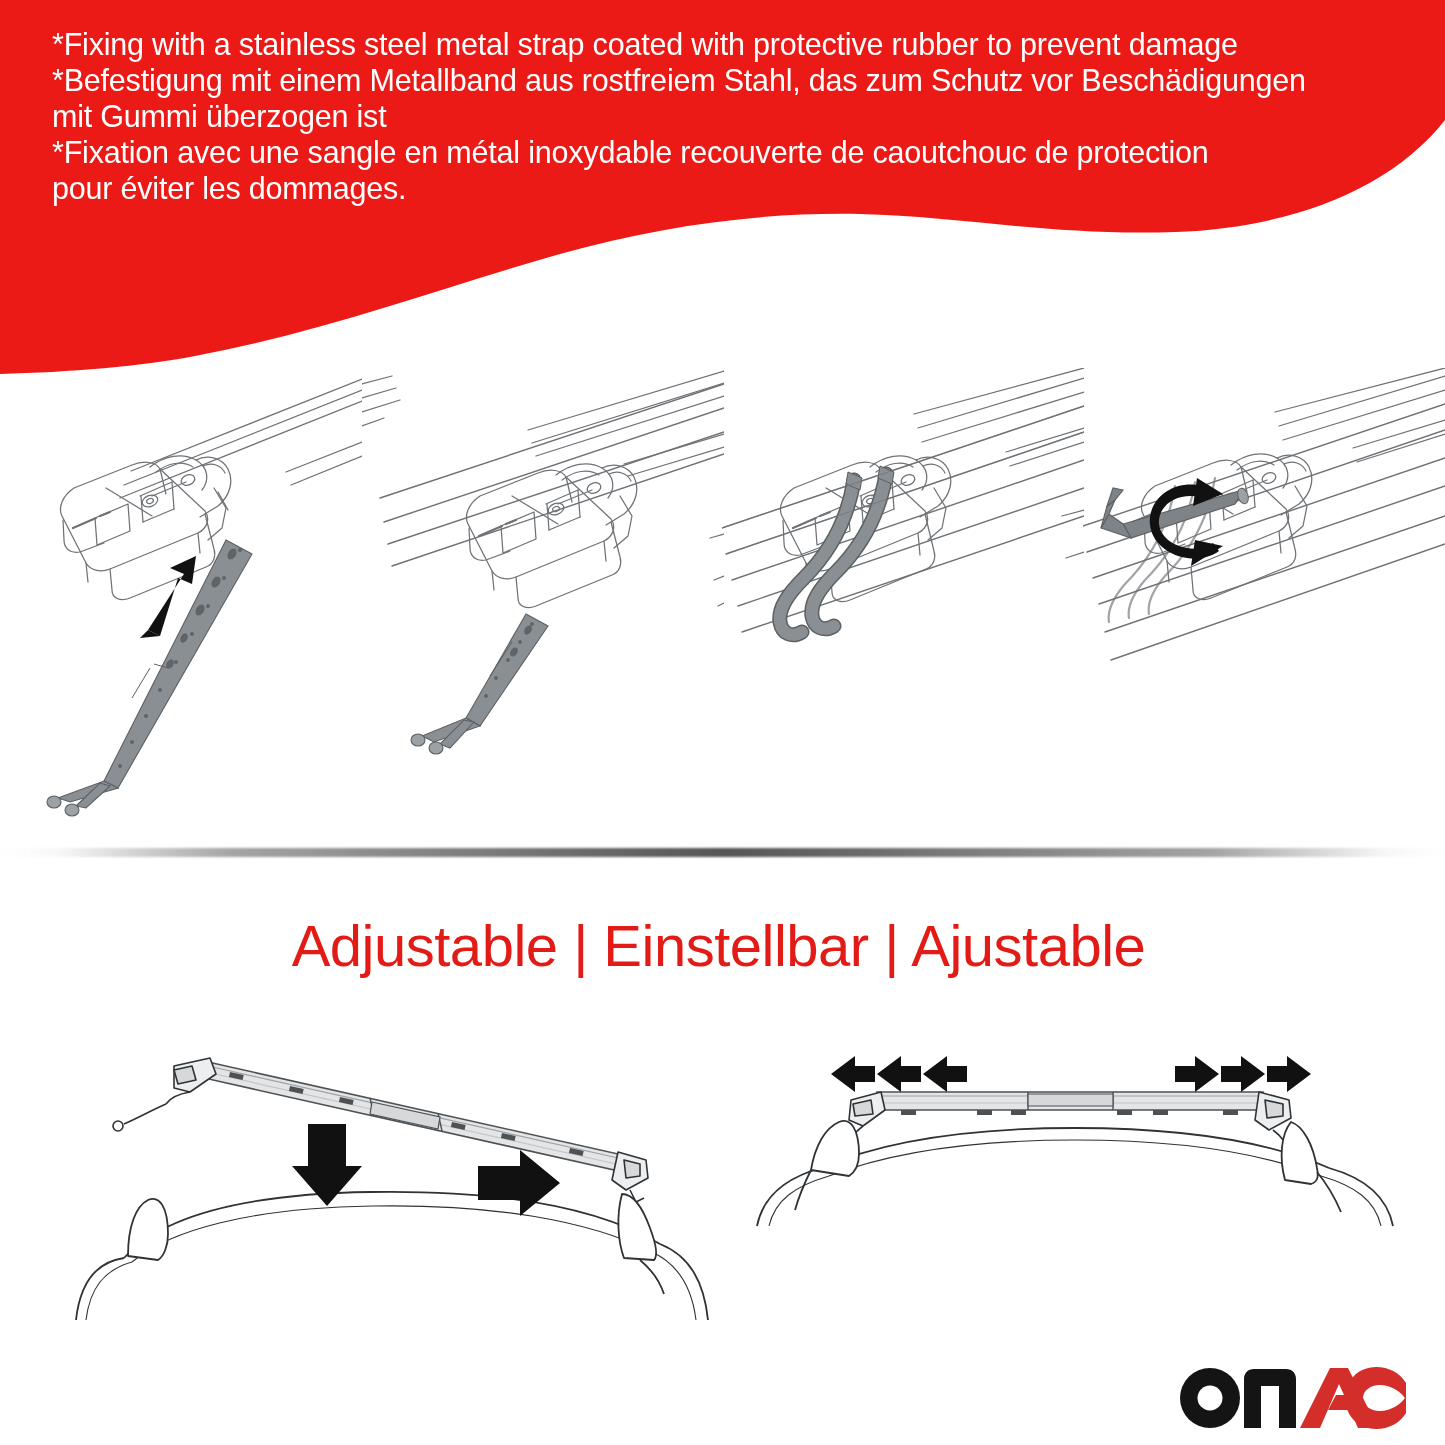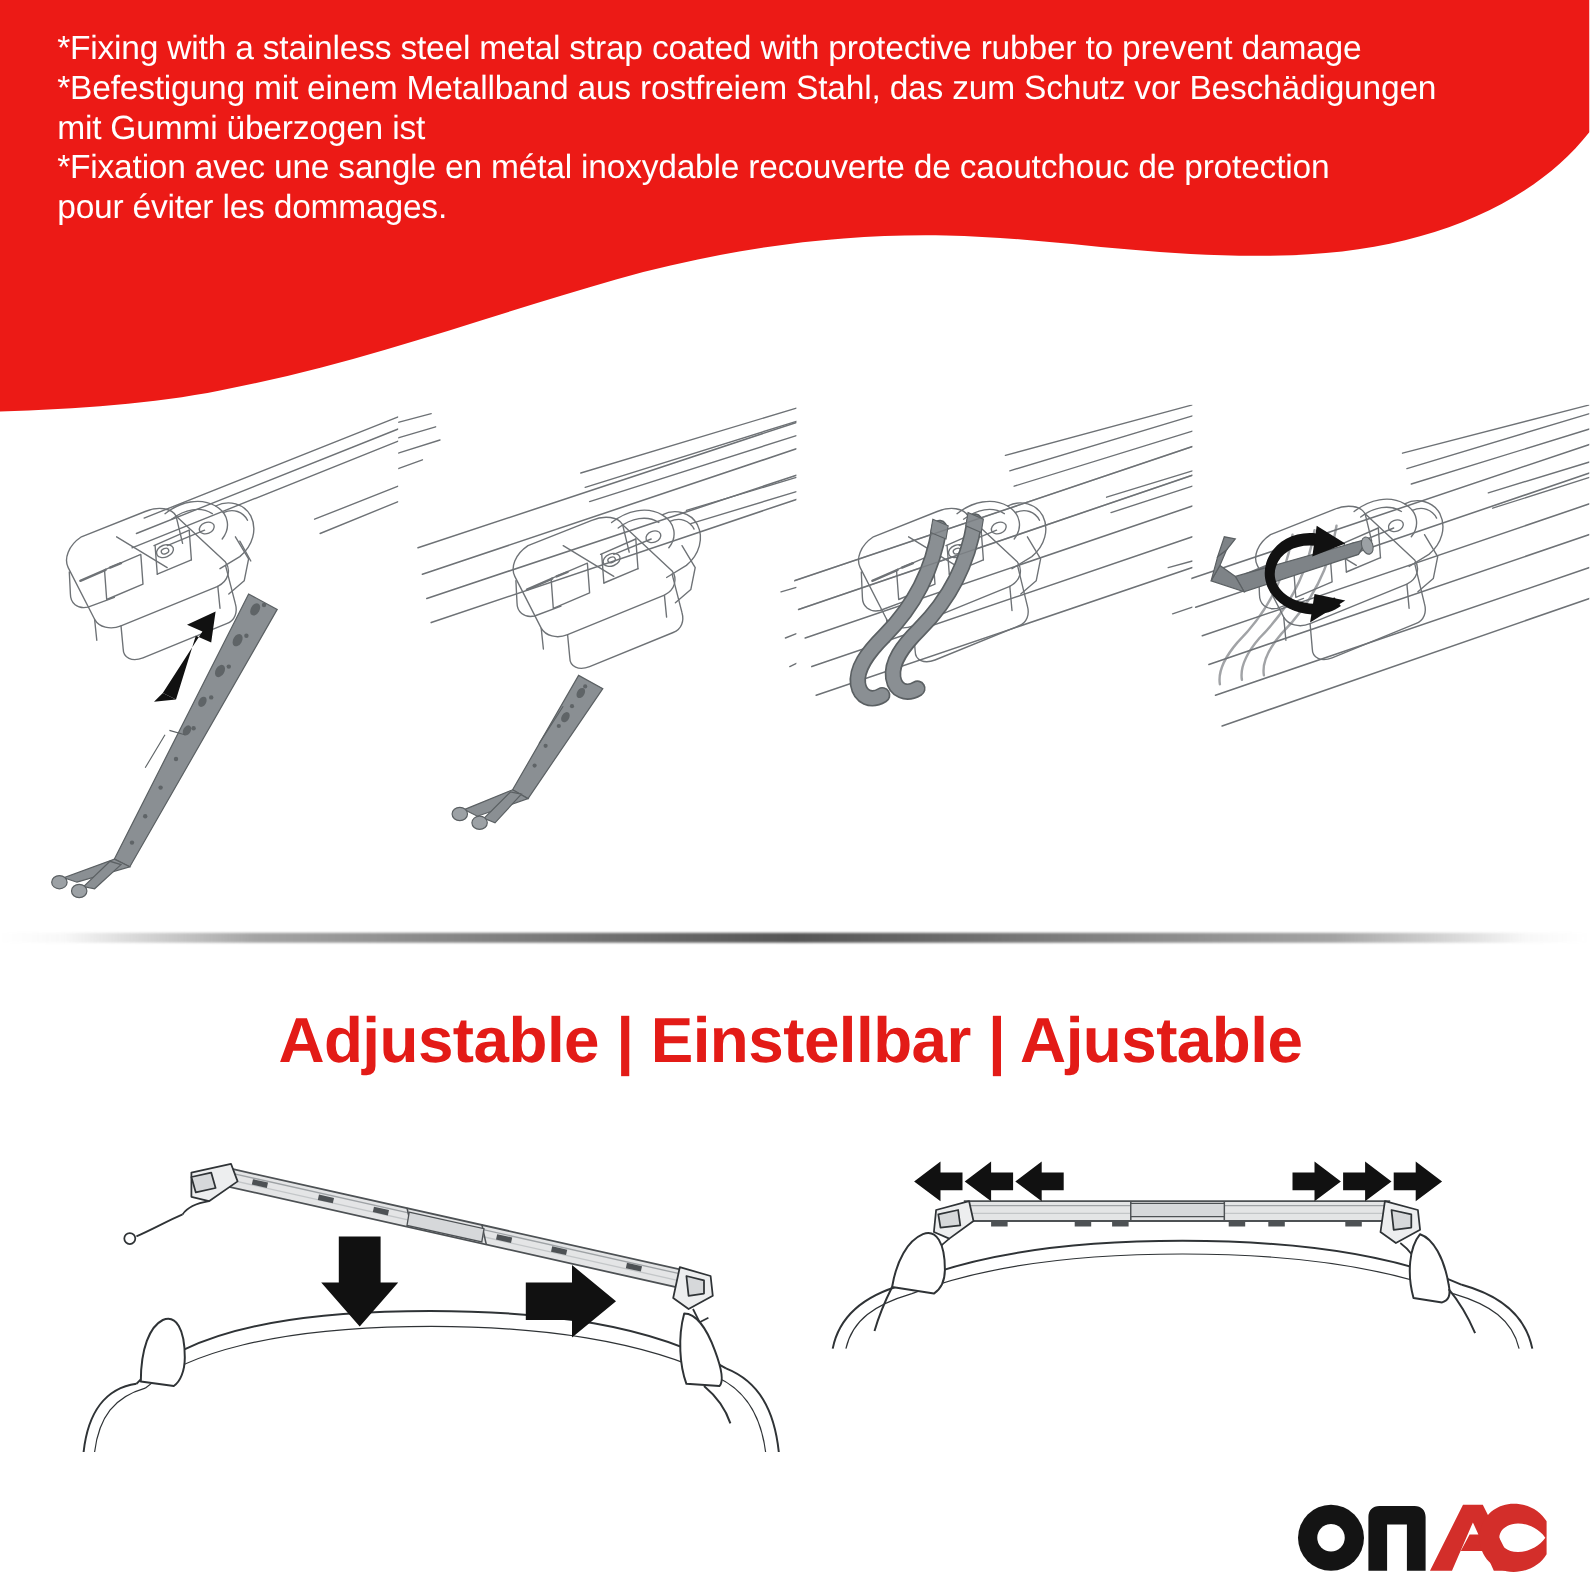--- a/index.html
+++ b/index.html
@@ -20,21 +20,21 @@
 
   
   #divider{position:absolute;left:0;top:848px;width:1445px;height:9px;
     background:linear-gradient(to right,rgba(255,255,255,0) 0%,rgba(120,120,120,0.05) 4%,
       rgba(90,90,90,0.55) 16%,rgba(55,55,55,0.85) 50%,rgba(90,90,90,0.55) 84%,
       rgba(120,120,120,0.05) 96%,rgba(255,255,255,0) 100%);
     filter:blur(1.2px);}
 
   
   #adjustable{position:absolute;left:0;top:912px;width:1437px;text-align:center;
-     color:#E31B17;font-size:58px;font-weight:bold;letter-spacing:-0.5px;
+     color:#E31B17;font-size:58px;font-weight:normal;letter-spacing:-0.5px;
      white-space:nowrap;}
 
   
   #bottom{position:absolute;left:0;top:1030px;width:1445px;height:300px;}
   .bd{position:absolute;top:0;height:300px;}
   .bd svg{width:100%;height:100%;display:block;}
 
   
   #logo{position:absolute;left:1178px;top:1365px;width:230px;height:66px;}
   #logo svg{width:100%;height:100%;display:block;}

